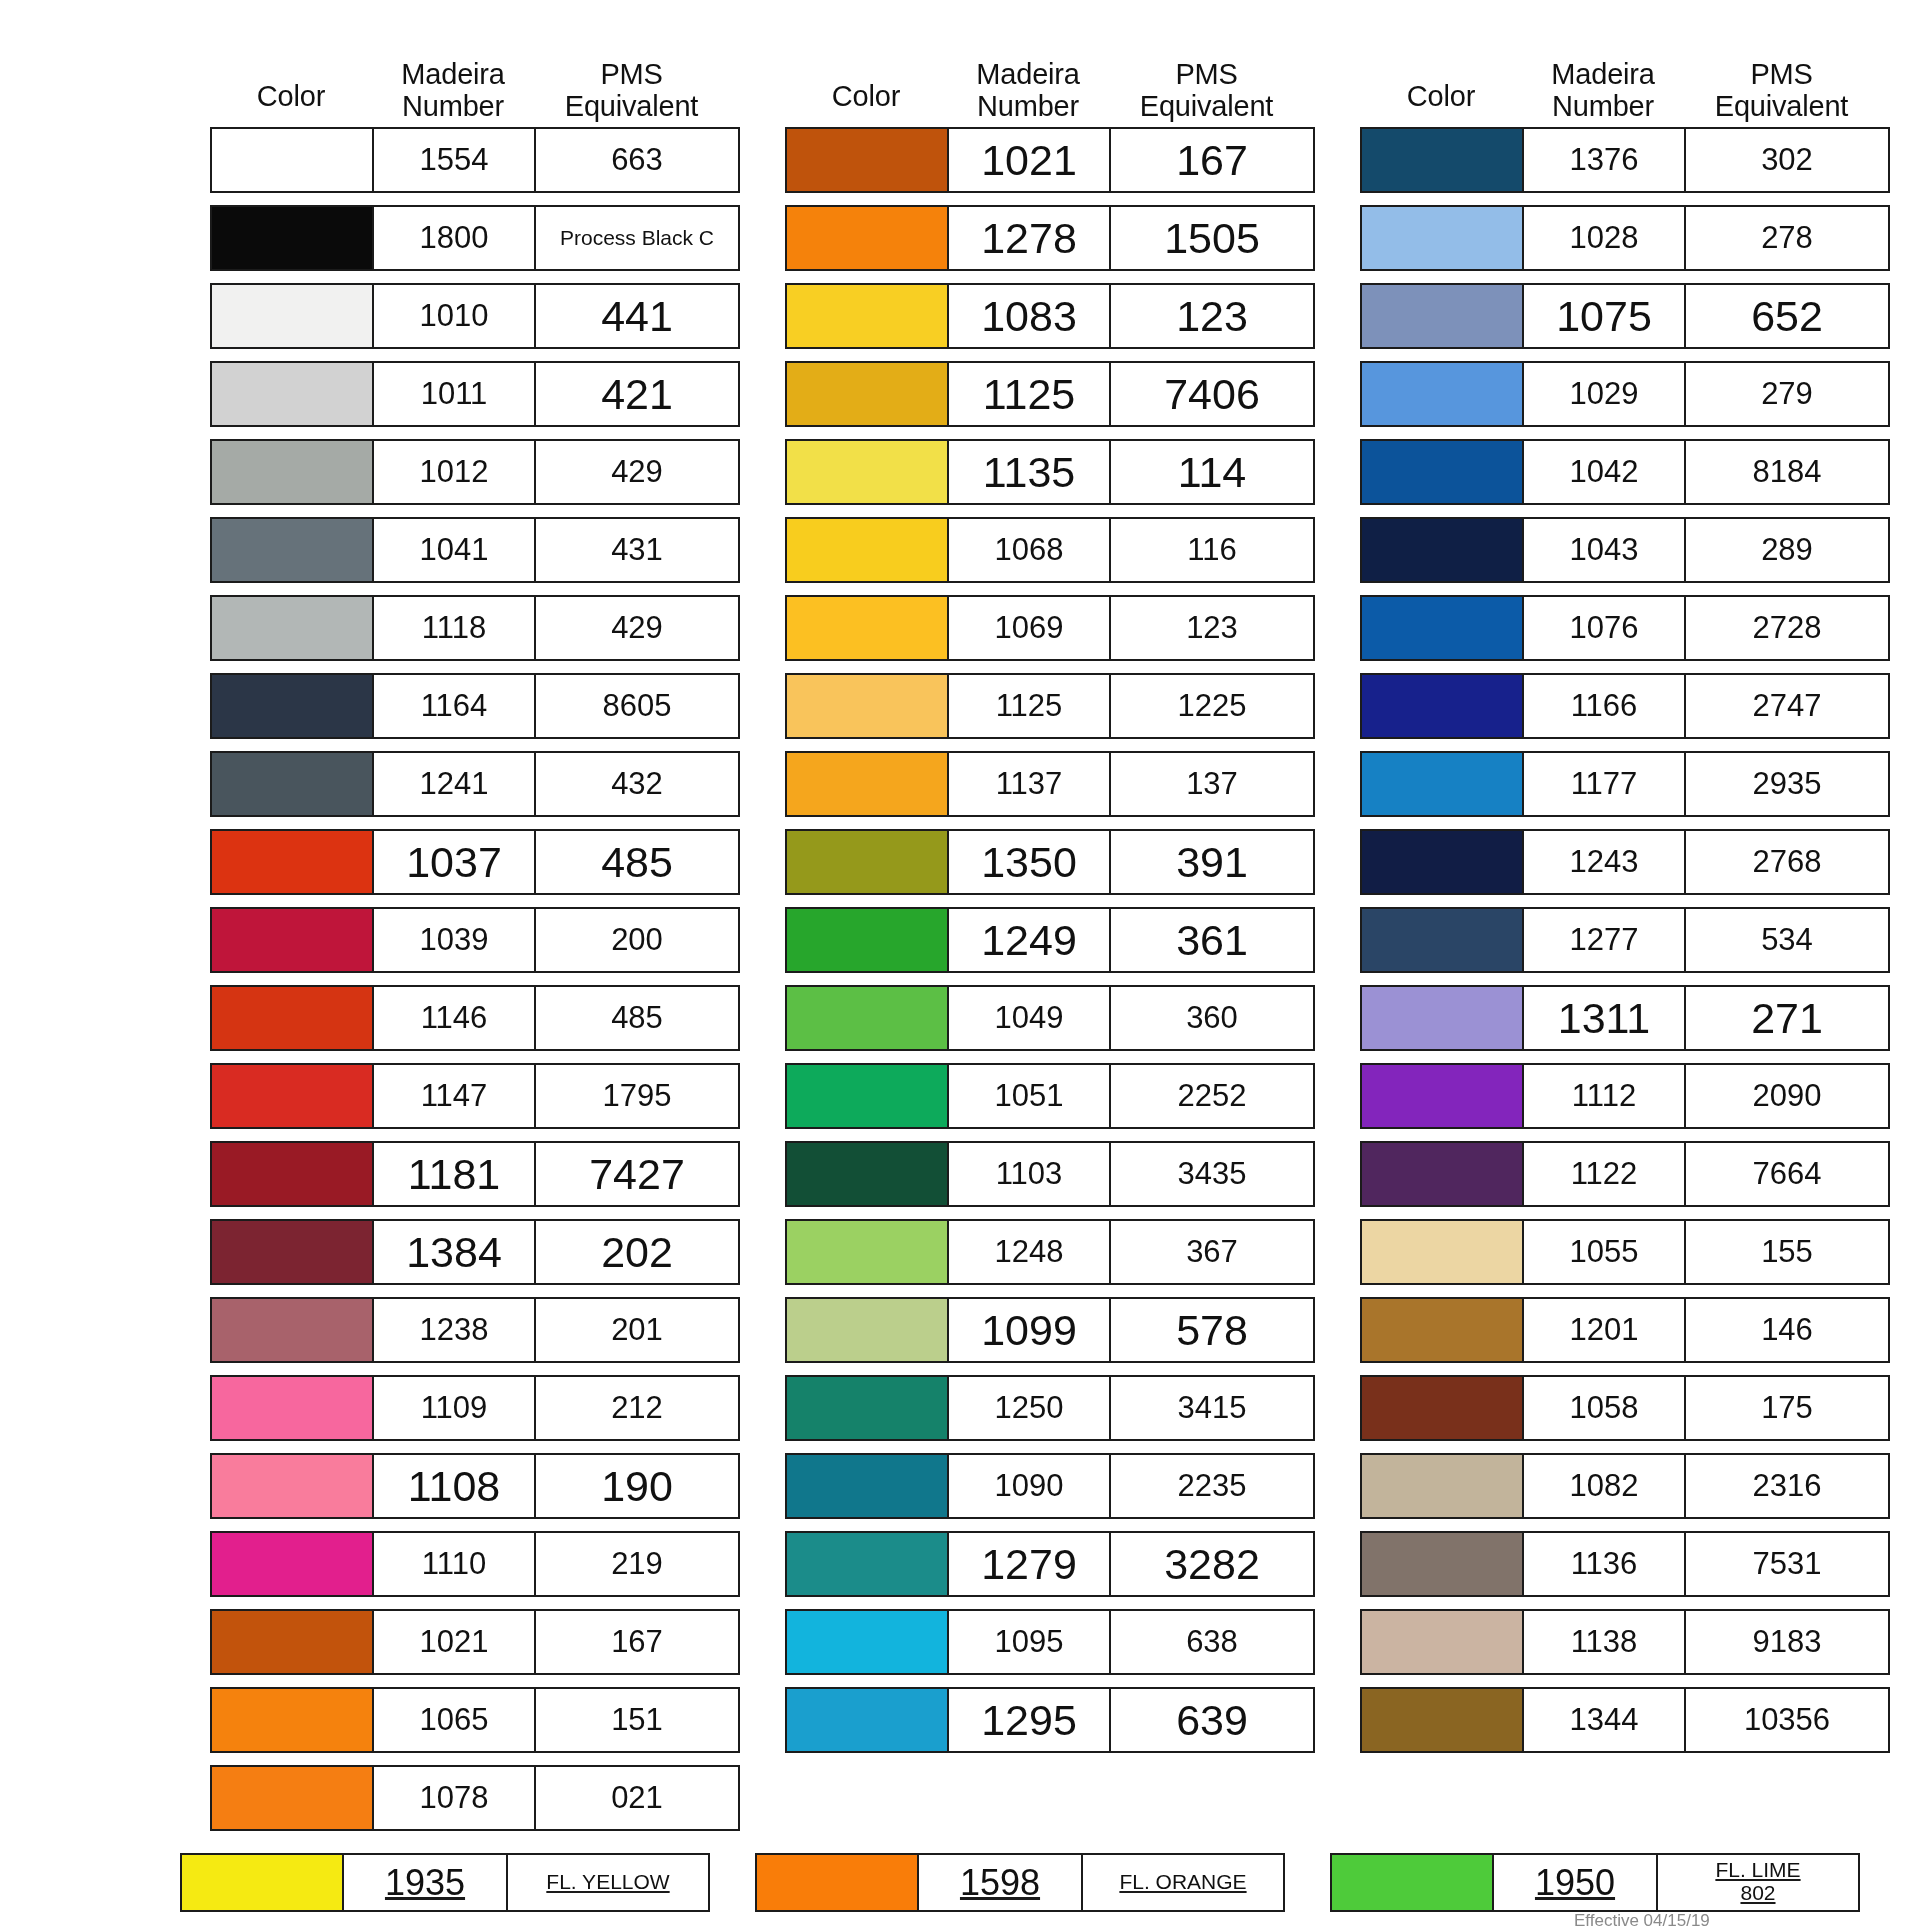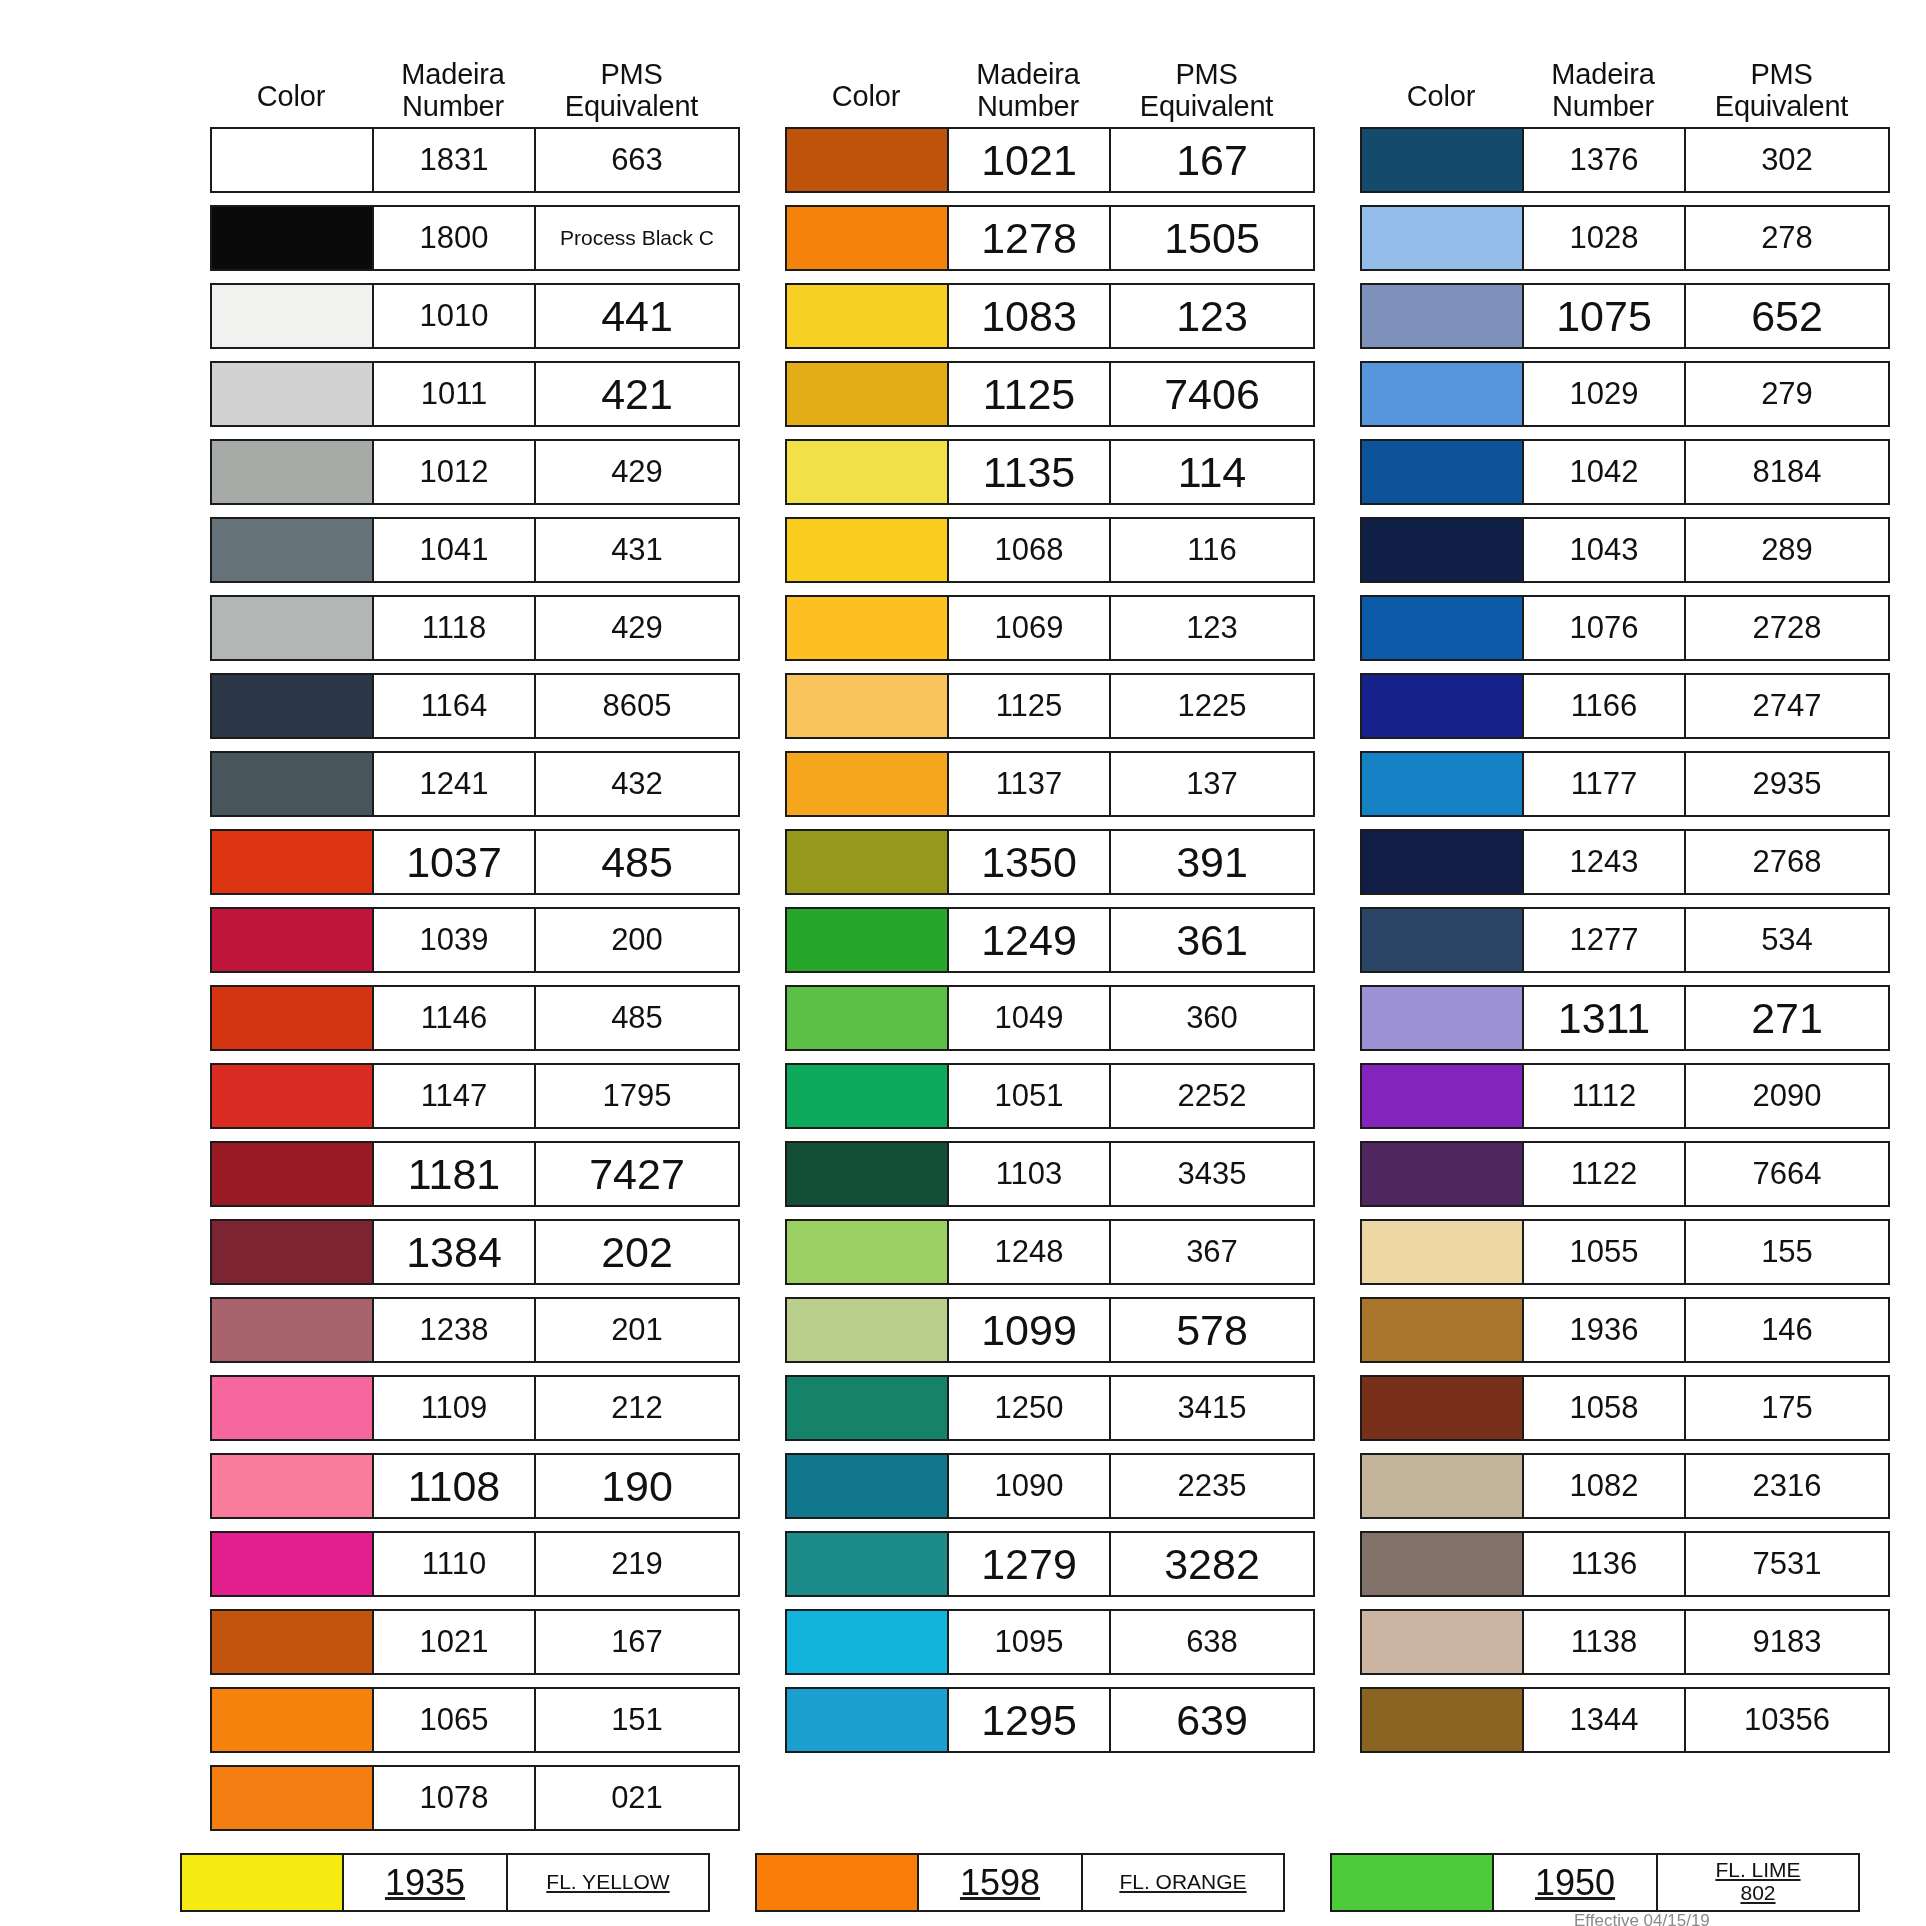--- a/index.html
+++ b/index.html
@@ -142,21 +142,21 @@
 Number</div>
         </div>
         <div class="h-pms">
           <div class="h-line">PMS
 Equivalent</div>
         </div>
       </div>
       <div class="rows">
           <div class="row">
             <div class="swatch empty" style="background: rgb(255, 255, 255);"></div>
-            <div class="cell mad sz-n">1831</div>
+            <div class="cell mad sz-n">1554</div>
             <div class="cell pms sz-n">663</div>
           </div>
           <div class="row">
             <div class="swatch" style="background: rgb(10, 10, 10);"></div>
             <div class="cell mad sz-n">1800</div>
             <div class="cell pms sz-s">Process Black C</div>
           </div>
           <div class="row">
             <div class="swatch" style="background: rgb(241, 241, 240);"></div>
             <div class="cell mad sz-n">1010</div>
@@ -468,21 +468,21 @@
             <div class="cell mad sz-n">1122</div>
             <div class="cell pms sz-n">7664</div>
           </div>
           <div class="row">
             <div class="swatch" style="background: rgb(236, 214, 163);"></div>
             <div class="cell mad sz-n">1055</div>
             <div class="cell pms sz-n">155</div>
           </div>
           <div class="row">
             <div class="swatch" style="background: rgb(169, 117, 43);"></div>
-            <div class="cell mad sz-n">1936</div>
+            <div class="cell mad sz-n">1201</div>
             <div class="cell pms sz-n">146</div>
           </div>
           <div class="row">
             <div class="swatch" style="background: rgb(121, 48, 27);"></div>
             <div class="cell mad sz-n">1058</div>
             <div class="cell pms sz-n">175</div>
           </div>
           <div class="row">
             <div class="swatch" style="background: rgb(194, 180, 155);"></div>
             <div class="cell mad sz-n">1082</div>

